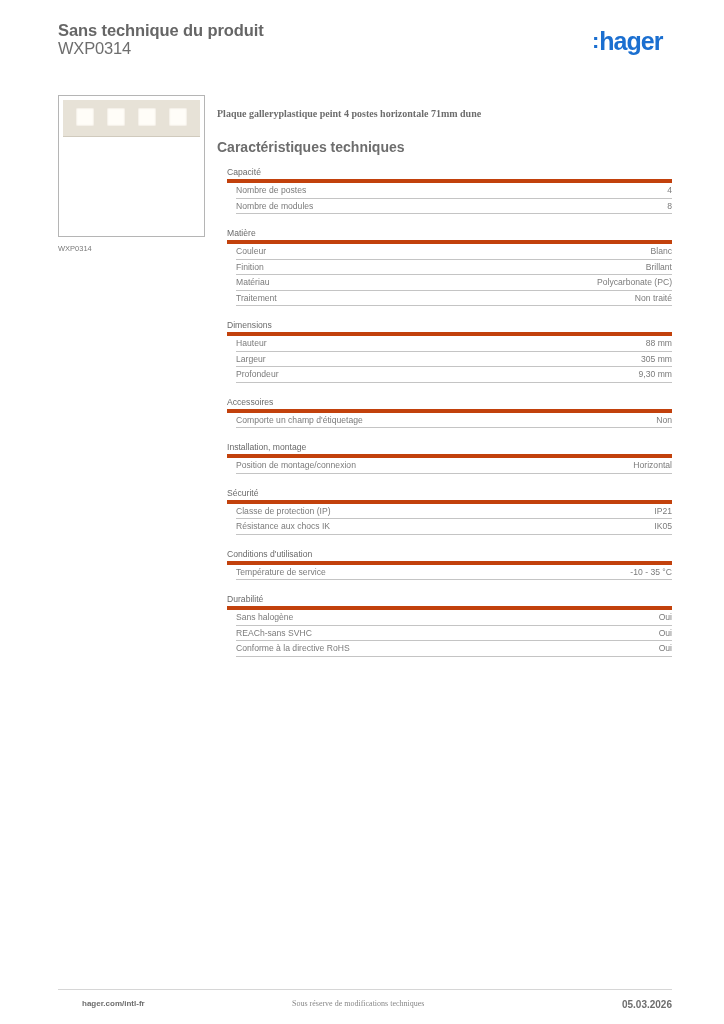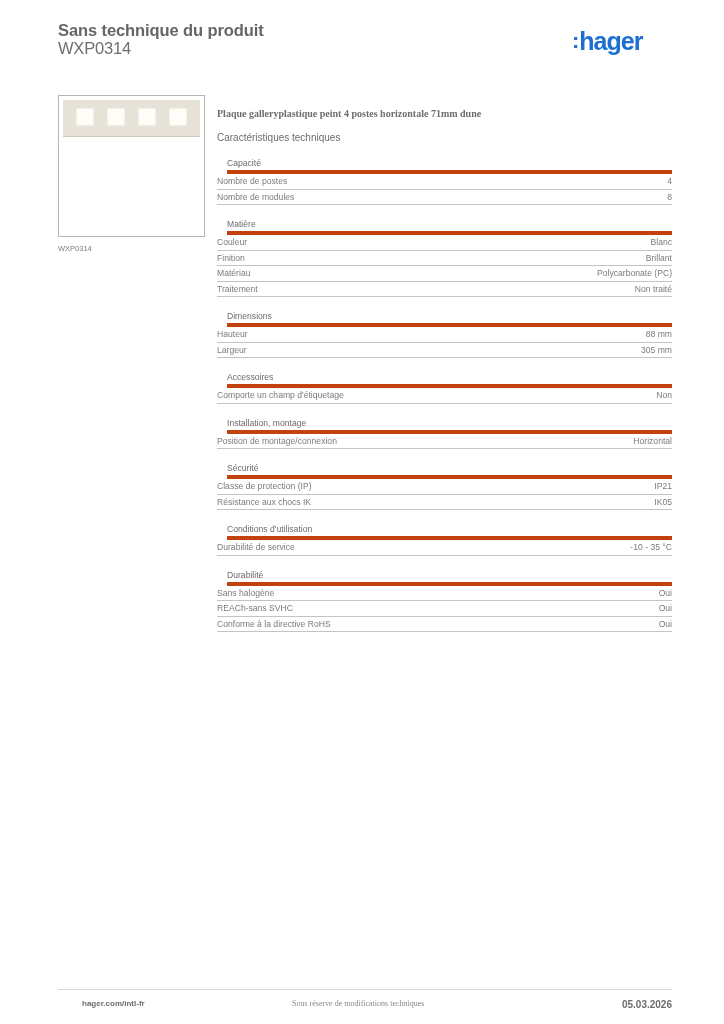--- a/index.html
+++ b/index.html
@@ -2,35 +2,35 @@
 <html><head>
 <meta charset="utf-8">
 <style>
   html, body { margin:0; padding:0; }
   body {
     width:724px; height:1024px; background:#ffffff; position:relative; overflow:hidden;
     font-family:"Liberation Sans", sans-serif; color:#6b6b6b;
   }
   .doc-title { position:absolute; left:58px; top:21px; font-size:16.5px; font-weight:bold; color:#666666; letter-spacing:-0.1px; }
   .doc-code { position:absolute; left:58px; top:39px; font-size:16.5px; color:#6e6e6e; letter-spacing:-0.2px; }
-  .logo { position:absolute; left:572px; top:27px; font-size:25px; font-weight:bold; color:#1b6fd0; letter-spacing:-1px; }
+  .logo { position:absolute; left:592px; top:27px; font-size:25px; font-weight:bold; color:#1b6fd0; letter-spacing:-1px; }
   .logo .colon { font-size:22px; position:relative; top:-2px; margin-right:1px; }
 
   .img-box { position:absolute; left:58px; top:95px; width:147px; height:142px; border:1px solid #b5b5b5; box-sizing:border-box; background:#fff; }
   .plate { position:absolute; left:4px; top:4px; width:137px; height:36px; background:#e7e2d7; border-bottom:1px solid #d0cabd; }
   .window { position:absolute; top:8px; width:18px; height:18px; background:#fffdf8; box-shadow: inset 0 0 2px #d9d2c3; }
   .img-caption { position:absolute; left:58px; top:244px; font-size:7.5px; color:#7a7a7a; }
 
   .content { position:absolute; left:217px; top:94px; width:455px; }
   .product-name { font-size:10px; font-weight:bold; color:#6d6d6d; height:12px; line-height:12px; margin-top:14px;font-family:Liberation Serif, serif; }
-  .spec-title { font-size:10px; font-weight:normal; color:#6d6d6d; margin-top:12px; height:12px; line-height:12px; }
+  .spec-title { font-size:14px; font-weight:bold; color:#6d6d6d; margin-top:21px; height:12px; line-height:12px; }
   .section { margin-top:12px; }
   .section:first-of-type { margin-top:12px; }
   .section-head { font-size:8.6px; font-weight:normal; color:#6a6a6a; height:14px; line-height:14px; border-bottom:4px solid #c2410c;margin-left:10px; }
-  .row { display:flex; justify-content:space-between; font-size:8.6px; color:#7b7b7b; height:14.5px; line-height:14.5px; border-bottom:1px solid #c4c4c4; }
+  .row { display:flex; justify-content:space-between; font-size:8.6px; color:#7b7b7b; height:14.5px; line-height:14.5px; border-bottom:1px solid #c4c4c4;margin-left:19px; }
   .row .val { text-align:right; }
 
   .footer-line { position:absolute; left:58px; top:989px; width:614px; height:1px; background:#d6d6d6; }
   .footer-left { position:absolute; left:58px; top:999px; font-size:8px; font-weight:bold; color:#6d6d6d;padding-left:24px; }
   .footer-mid { position:absolute; left:292px; top:999px; font-size:8px; color:#888888;font-family:Liberation Serif, serif; }
   .footer-right { position:absolute; right:52px; top:999px; font-size:10px; font-weight:bold; color:#6d6d6d; }
 </style>
 </head>
 <body>
 
@@ -88,20 +88,24 @@
       <div class="section">
         <div class="section-head">Dimensions</div>
         <div class="row">
           <span class="lbl">Hauteur</span>
           <span class="val">88 mm</span>
         </div>
         <div class="row">
           <span class="lbl">Largeur</span>
           <span class="val">305 mm</span>
         </div>
+        <div class="row">
+          <span class="lbl">Profondeur</span>
+          <span class="val">9,30 mm</span>
+        </div>
       </div>
       <div class="section">
         <div class="section-head">Accessoires</div>
         <div class="row">
           <span class="lbl">Comporte un champ d'étiquetage</span>
           <span class="val">Non</span>
         </div>
       </div>
       <div class="section">
         <div class="section-head">Installation, montage</div>
@@ -117,21 +121,21 @@
           <span class="val">IP21</span>
         </div>
         <div class="row">
           <span class="lbl">Résistance aux chocs IK</span>
           <span class="val">IK05</span>
         </div>
       </div>
       <div class="section">
         <div class="section-head">Conditions d'utilisation</div>
         <div class="row">
-          <span class="lbl">Durabilité de service</span>
+          <span class="lbl">Température de service</span>
           <span class="val">-10 - 35 °C</span>
         </div>
       </div>
       <div class="section">
         <div class="section-head">Durabilité</div>
         <div class="row">
           <span class="lbl">Sans halogène</span>
           <span class="val">Oui</span>
         </div>
         <div class="row">

